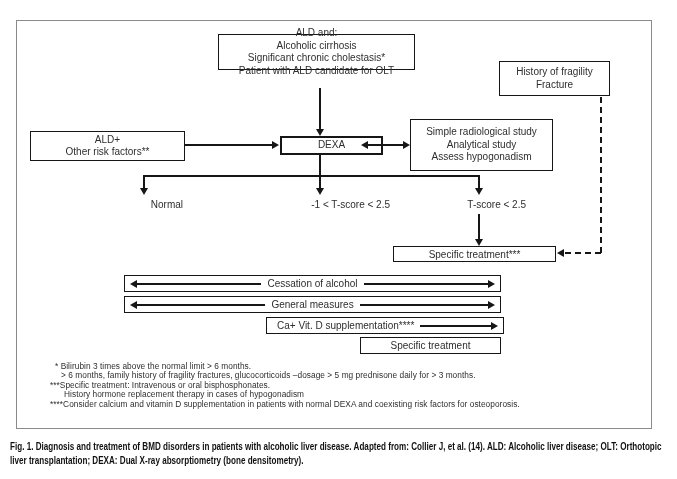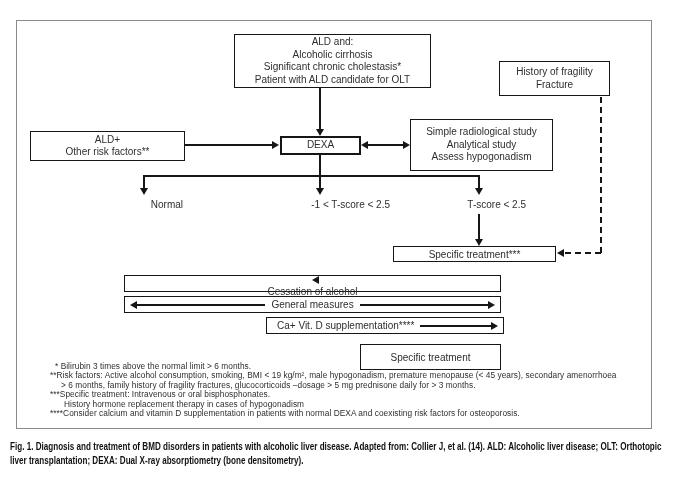--- a/index.html
+++ b/index.html
@@ -44,32 +44,32 @@
     width:810px;transform:scaleX(0.81);transform-origin:0 0;
   }
 </style>
 </head>
 <body>
 
 <div class="stage">
 
   <div class="abs frame" style="left:16px;top:20px;width:636px;height:409px;"></div>
 
-  <div class="abs node" style="left:234px;top:34px;width:197px;height:54px;">ALD and:
+  <div class="abs node" style="left:218px;top:34px;width:197px;height:36px;">ALD and:
 Alcoholic cirrhosis
 Significant chronic cholestasis*
 Patient with ALD candidate for OLT</div>
 
   <div class="abs node" style="left:499px;top:61px;width:111px;height:35px;">History of fragility
 Fracture</div>
 
   <div class="abs node" style="left:30px;top:131px;width:155px;height:30px;">ALD+
 Other risk factors**</div>
 
-  <div class="abs node thick" style="left:280px;top:136px;width:81px;height:19px;">DEXA</div>
+  <div class="abs node thick" style="left:280px;top:136px;width:103px;height:19px;">DEXA</div>
 
   <div class="abs node" style="left:410px;top:119px;width:143px;height:52px;">Simple radiological study
 Analytical study
 Assess hypogonadism</div>
 
   <div class="abs node small" style="left:393px;top:246px;width:163px;height:16px;text-align:center;">Specific treatment***</div>
 
   <div class="abs vline" style="left:319px;top:88px;height:42px;"></div>
   <div class="abs ah down" style="left:316px;top:129px;"></div>
 
@@ -94,21 +94,21 @@
   <div class="abs lbl" style="left:250px;top:199px;width:140px;">-1 &lt; T-score &lt; 2.5</div>
   <div class="abs lbl" style="left:396px;top:199px;width:130px;">T-score &lt; 2.5</div>
 
   <div class="abs vline" style="left:478px;top:214px;height:26px;"></div>
   <div class="abs ah down" style="left:475px;top:239px;"></div>
 
   <div class="abs dash-v" style="left:600px;top:97px;height:156px;"></div>
   <div class="abs dash-h" style="left:565px;top:252px;width:36px;"></div>
   <div class="abs ah left" style="left:557px;top:249px;"></div>
 
-  <div class="abs band" style="left:124px;top:275px;width:377px;height:17px;flex-direction:column;">
+  <div class="abs band" style="left:124px;top:275px;width:377px;height:17px;">
     <span class="cap l"></span>
     <span class="bline"></span>
     <span class="blabel">Cessation of alcohol</span>
     <span class="bline"></span>
     <span class="cap r"></span>
   </div>
 
   <div class="abs band" style="left:124px;top:296px;width:377px;height:17px;">
     <span class="cap l"></span>
     <span class="bline"></span>
@@ -116,25 +116,24 @@
     <span class="bline"></span>
     <span class="cap r"></span>
   </div>
 
   <div class="abs band" style="left:266px;top:317px;width:238px;height:17px;">
     <span class="blabel" style="padding-left:10px;">Ca+ Vit. D supplementation****</span>
     <span class="bline"></span>
     <span class="cap r"></span>
   </div>
 
-  <div class="abs node small" style="left:360px;top:344px;width:141px;height:26px;">Specific treatment</div>
+  <div class="abs node small" style="left:360px;top:337px;width:141px;height:17px;">Specific treatment</div>
 
   <div class="abs footnotes" style="left:22px;top:362px;width:625px;margin-left:28px;">
     <div class="fn first">* Bilirubin 3 times above the normal limit &gt; 6 months.</div>
-    <div class="fn">**Risk factors: Active alcohol consumption, smoking, BMI &lt; 19 kg/m², male hypogonadism, premature menopause (&lt; 45 years), secondary amenorrhoea</div>
     <div class="fn cont1">&gt; 6 months, family history of fragility fractures, glucocorticoids –dosage &gt; 5 mg prednisone daily for &gt; 3 months.</div>
     <div class="fn">***Specific treatment: Intravenous or oral bisphosphonates.</div>
     <div class="fn cont2">History hormone replacement therapy in cases of hypogonadism</div>
     <div class="fn">****Consider calcium and vitamin D supplementation in patients with normal DEXA and coexisting risk factors for osteoporosis.</div>
   </div>
 
   <div class="abs caption" style="left:10px;top:440px;">Fig. 1. Diagnosis and treatment of BMD disorders in patients with alcoholic liver disease. Adapted from: Collier J, et al. (14). ALD: Alcoholic liver disease; OLT: Orthotopic liver transplantation; DEXA: Dual X-ray absorptiometry (bone densitometry).</div>
 
 </div>
 

